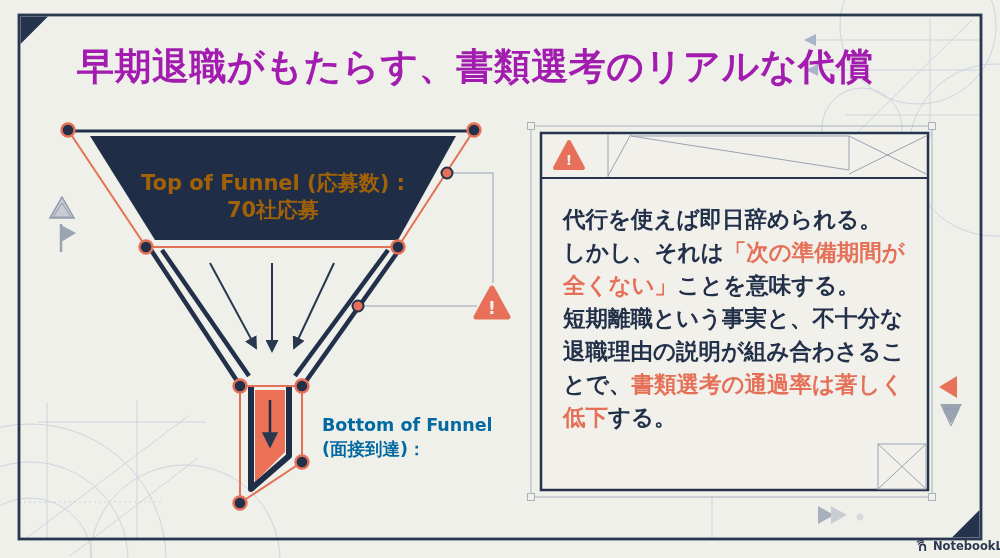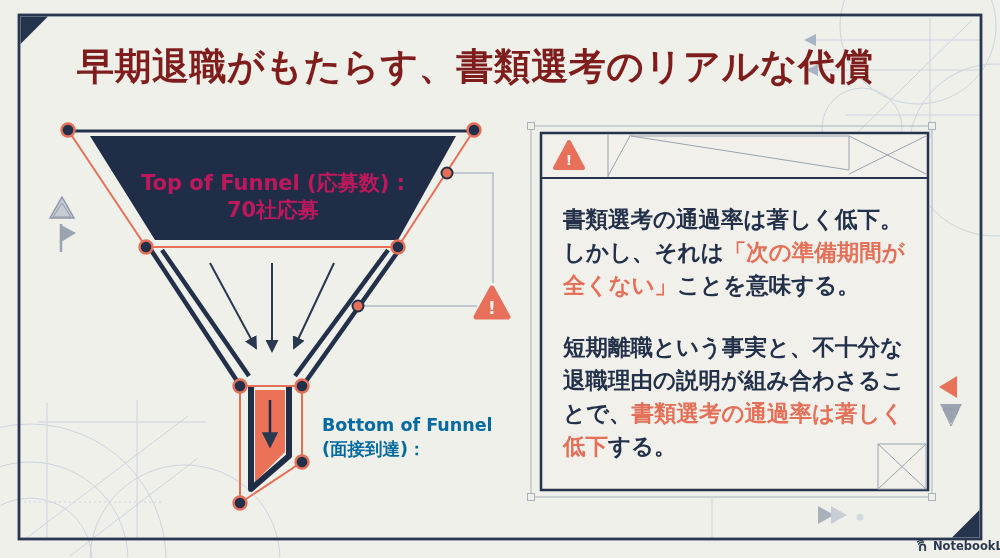--- a/index.html
+++ b/index.html
@@ -4,38 +4,38 @@
 <style>
   html,body{margin:0;padding:0;}
   body{
     width:1000px;height:558px;background:#eff0e9;
     font-family:"DejaVu Sans",sans-serif;position:relative;overflow:hidden;
   }
   .stage{position:absolute;inset:0;width:1000px;height:558px;}
   svg.gfx{position:absolute;top:0;left:0;z-index:1;pointer-events:none;}
   .txt{position:absolute;z-index:2;}
   .page-title{
-    left:77px;top:42px;font-size:37px;font-weight:700;color:#7f1d1d;
+    left:77px;top:42px;font-size:37px;font-weight:700;color:#a21caf;
     letter-spacing:0.5px;white-space:nowrap;
   }
   .funnel-top-label{
     left:113px;top:170px;width:320px;text-align:center;
-    color:#be185d;font-size:21px;font-weight:700;line-height:27px;
+    color:#a16207;font-size:21px;font-weight:700;line-height:27px;
   }
   .funnel-bottom-label{
     left:322px;top:414px;width:200px;
     color:#0369a1;font-size:17.5px;font-weight:700;line-height:23.5px;
   }
   .card-body{
     left:563px;top:203px;width:344px;
     font-size:22.5px;font-weight:700;line-height:33px;color:#22304a;
     word-break:break-all;
   }
   .card-body p{margin:0;}
-  .card-body p + p{margin-top:29px;}
+  .card-body p + p{}
   .accent{color:#e56f57;}
   .brand{
     left:916px;top:539px;display:flex;align-items:center;gap:3px;
     color:#2a3750;font-size:11.5px;font-weight:700;white-space:nowrap;
   }
 </style>
 </head>
 <body>
 
 <div class="stage">
@@ -191,21 +191,21 @@
   <span>Top of Funnel (応募数) :</span><br>
   <span>70社応募</span>
 </div>
 
 <div class="txt funnel-bottom-label">
   <span>Bottom of Funnel</span><br>
   <span>(面接到達)：</span><br>
 </div>
 
 <div class="txt card-body">
-  <p><span>書類選考の通過率は著しく低下。</span><br><span>しかし、それは</span><span class="accent">「次の準備期間が全くない」</span><span>ことを意味する。</span></p>
+  <p><span>代行を使えば即日辞められる。</span><br><span>しかし、それは</span><span class="accent">「次の準備期間が全くない」</span><span>ことを意味する。</span></p>
   <p><span>短期離職という事実と、不十分な退職理由の説明が組み合わさることで、</span><span class="accent">書類選考の通過率は著しく低下</span><span>する。</span></p>
 </div>
 
 <div class="txt brand">
   <svg width="14" height="12" viewBox="0 0 14 12">
     <path d="M4,11 V7 a2.6,2.6 0 0 1 5.2,0 V11" fill="none" stroke="#2a3750" stroke-width="1.8"></path>
     <path d="M2.2,4.6 a5.5,5.5 0 0 1 6,-2.4" fill="none" stroke="#2a3750" stroke-width="1.3"></path>
     <path d="M0.8,2.2 a8,8 0 0 1 6.4,-1.6" fill="none" stroke="#2a3750" stroke-width="1.1"></path>
   </svg>
   <span>NotebookLM</span>

